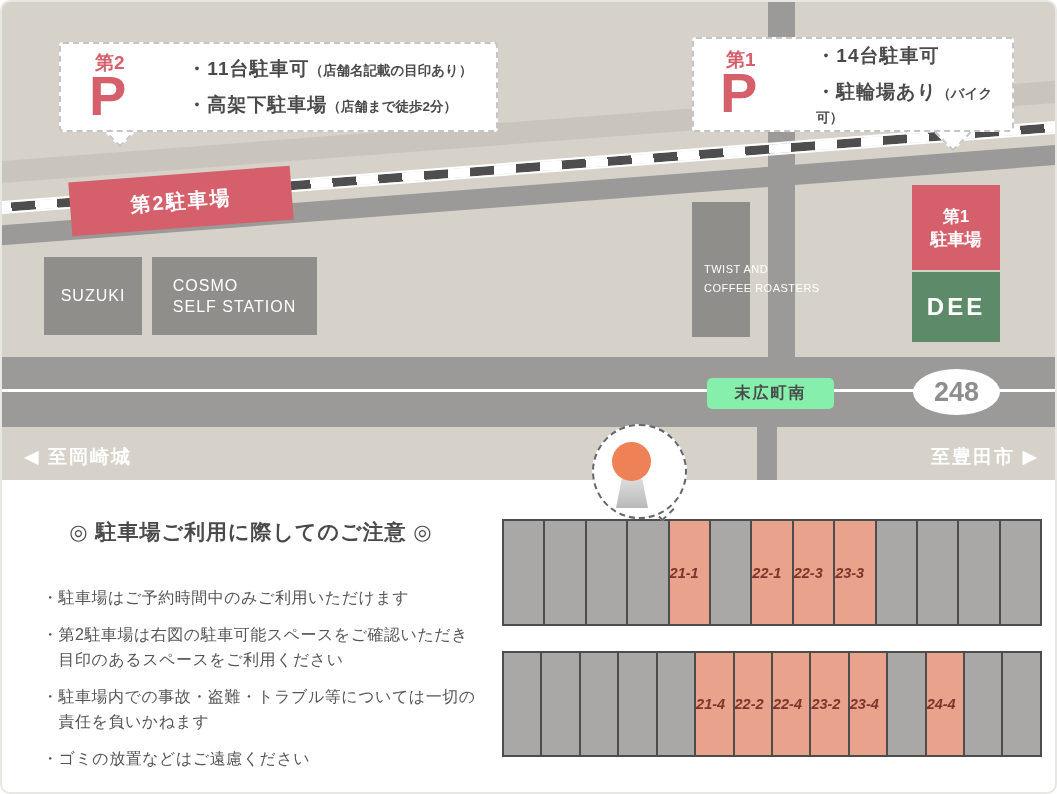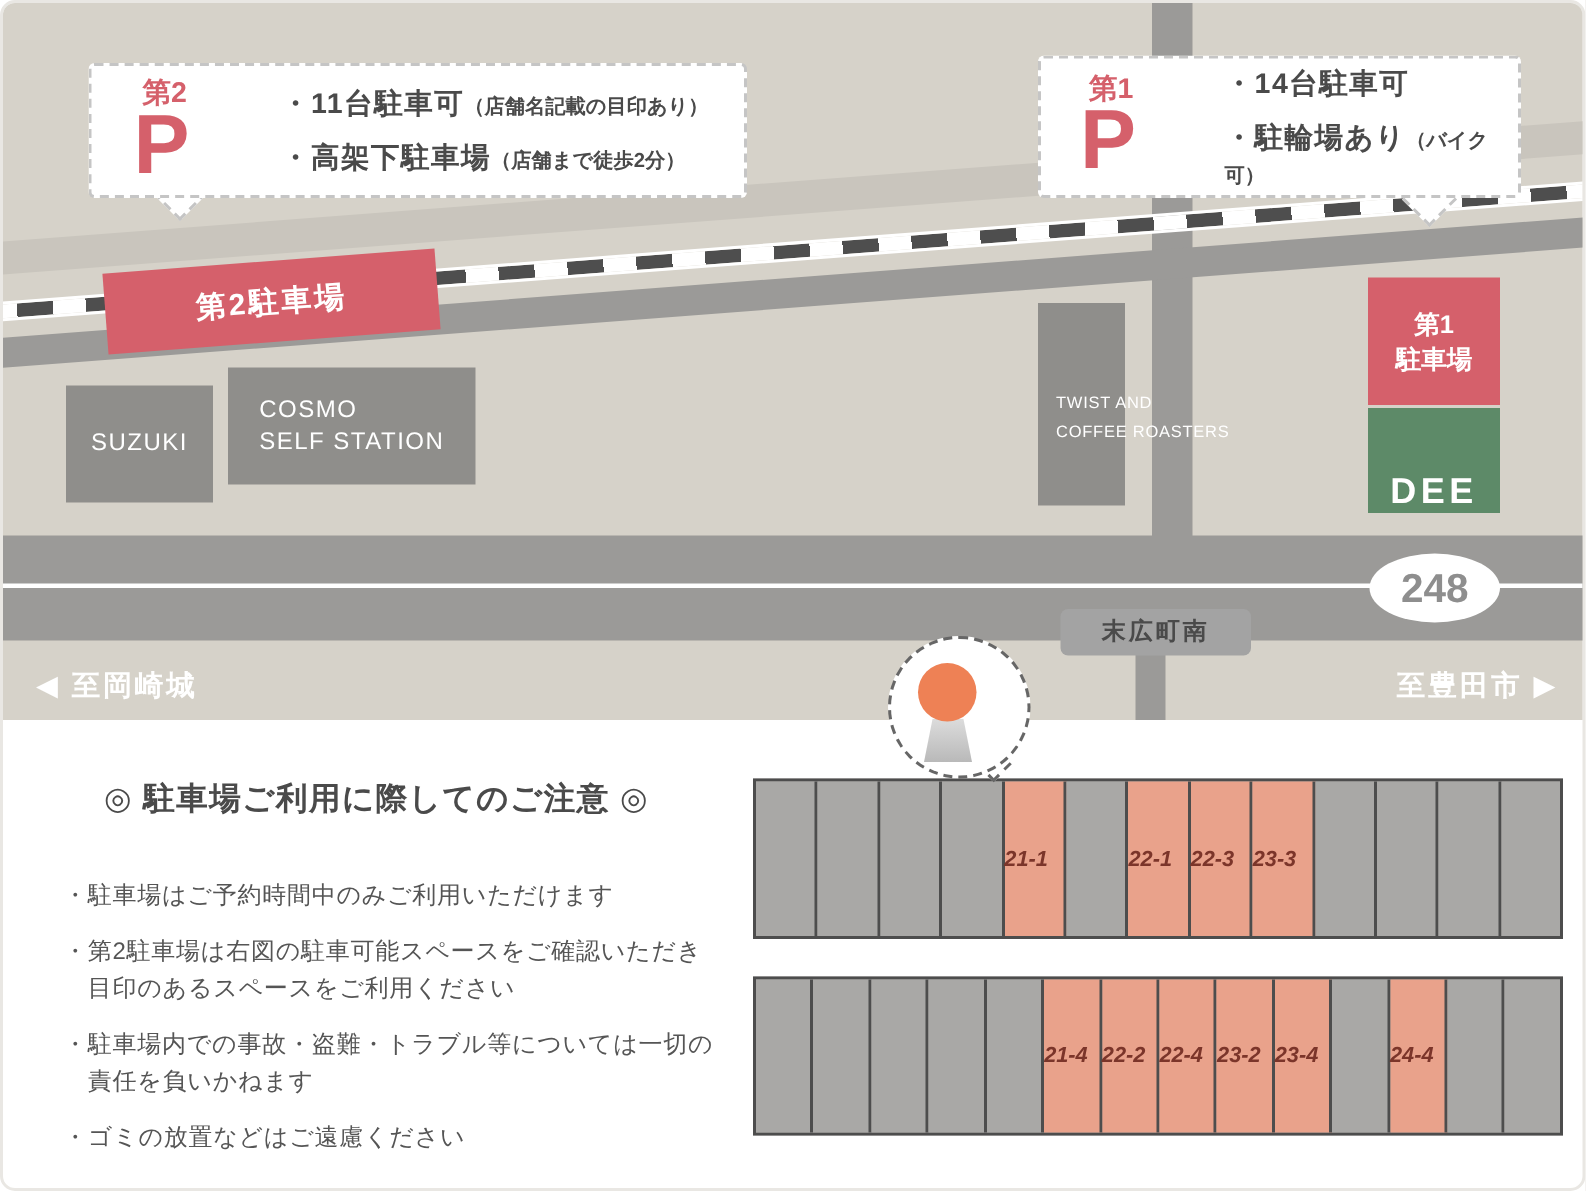--- a/index.html
+++ b/index.html
@@ -18,33 +18,33 @@
     background:repeating-linear-gradient(90deg,#4e4e4e 0 24px,#ffffff 24px 46px);
     border-top:2px solid #fff;border-bottom:2px solid #fff;}
   .road-lower{position:absolute;left:0;top:64px;width:100%;height:20px;background:#9b9a98;}
 
   .p2-lot{position:absolute;left:68px;top:172px;width:222px;height:54px;background:#d5606b;transform:rotate(-4.35deg);
     display:flex;align-items:center;justify-content:center;color:#fff;font-weight:bold;font-size:20px;letter-spacing:2px;z-index:3;}
 
   .building{position:absolute;background:#8f8e8b;color:#fff;display:flex;align-items:center;justify-content:center;
     text-align:left;z-index:3;}
   .b-suzuki{left:42px;top:255px;width:98px;height:78px;font-size:16px;letter-spacing:1px;}
-  .b-cosmo{left:150px;top:243px;width:165px;height:78px;font-size:16px;line-height:21px;letter-spacing:1px;}
+  .b-cosmo{left:150px;top:255px;width:165px;height:78px;font-size:16px;line-height:21px;letter-spacing:1px;}
   .b-twist{left:690px;top:200px;width:58px;height:135px;}
   .twist-label{position:absolute;left:702px;top:258px;width:160px;color:#fff;font-size:11px;line-height:19px;letter-spacing:.5px;z-index:4;}
 
   .p1-lot{position:absolute;left:910px;top:183px;width:88px;height:85px;background:#d5606b;color:#fff;font-weight:bold;
     font-size:17px;line-height:23px;display:flex;align-items:center;justify-content:center;text-align:center;z-index:3;}
   .dee{position:absolute;left:910px;top:270px;width:88px;height:70px;background:#5d8a68;color:#fff;font-weight:bold;
-    font-size:24px;letter-spacing:3px;display:flex;align-items:flex-end;justify-content:center;z-index:3;}
+    font-size:24px;letter-spacing:3px;display:flex;align-items:center;justify-content:center;z-index:3;}
 
   .main-road{position:absolute;left:0;top:355px;width:1057px;height:70px;background:#9b9a98;z-index:2;}
   .center-line{position:absolute;left:0;top:32px;width:100%;height:3px;background:#fff;}
-  .sign-intersection{position:absolute;left:705px;top:376px;width:127px;height:31px;background:#a3a3a3;border-radius:5px;
-    color:#4a4a4a;font-weight:bold;font-size:16px;display:flex;align-items:center;justify-content:center;letter-spacing:2px;z-index:4;margin-top:28px;}
+  .sign-intersection{position:absolute;left:705px;top:376px;width:127px;height:31px;background:#86efac;border-radius:5px;
+    color:#4a4a4a;font-weight:bold;font-size:16px;display:flex;align-items:center;justify-content:center;letter-spacing:2px;z-index:4;}
   .route-badge{position:absolute;left:911px;top:367px;width:87px;height:46px;background:#fff;border-radius:50%;
     color:#8e8e8e;font-weight:bold;font-size:27px;display:flex;align-items:center;justify-content:center;z-index:4;}
 
   .dir{position:absolute;top:442px;color:#fff;font-weight:bold;font-size:19px;letter-spacing:2px;z-index:3;}
   .dir-left{left:22px;}
   .dir-right{right:20px;}
 
   
   .callout{position:absolute;background:#fff;border:2px dashed #c5c5c5;border-radius:4px;display:flex;align-items:center;z-index:10;}
   .co-1{left:57px;top:40px;width:439px;height:90px;padding-left:28px;gap:22px;}

